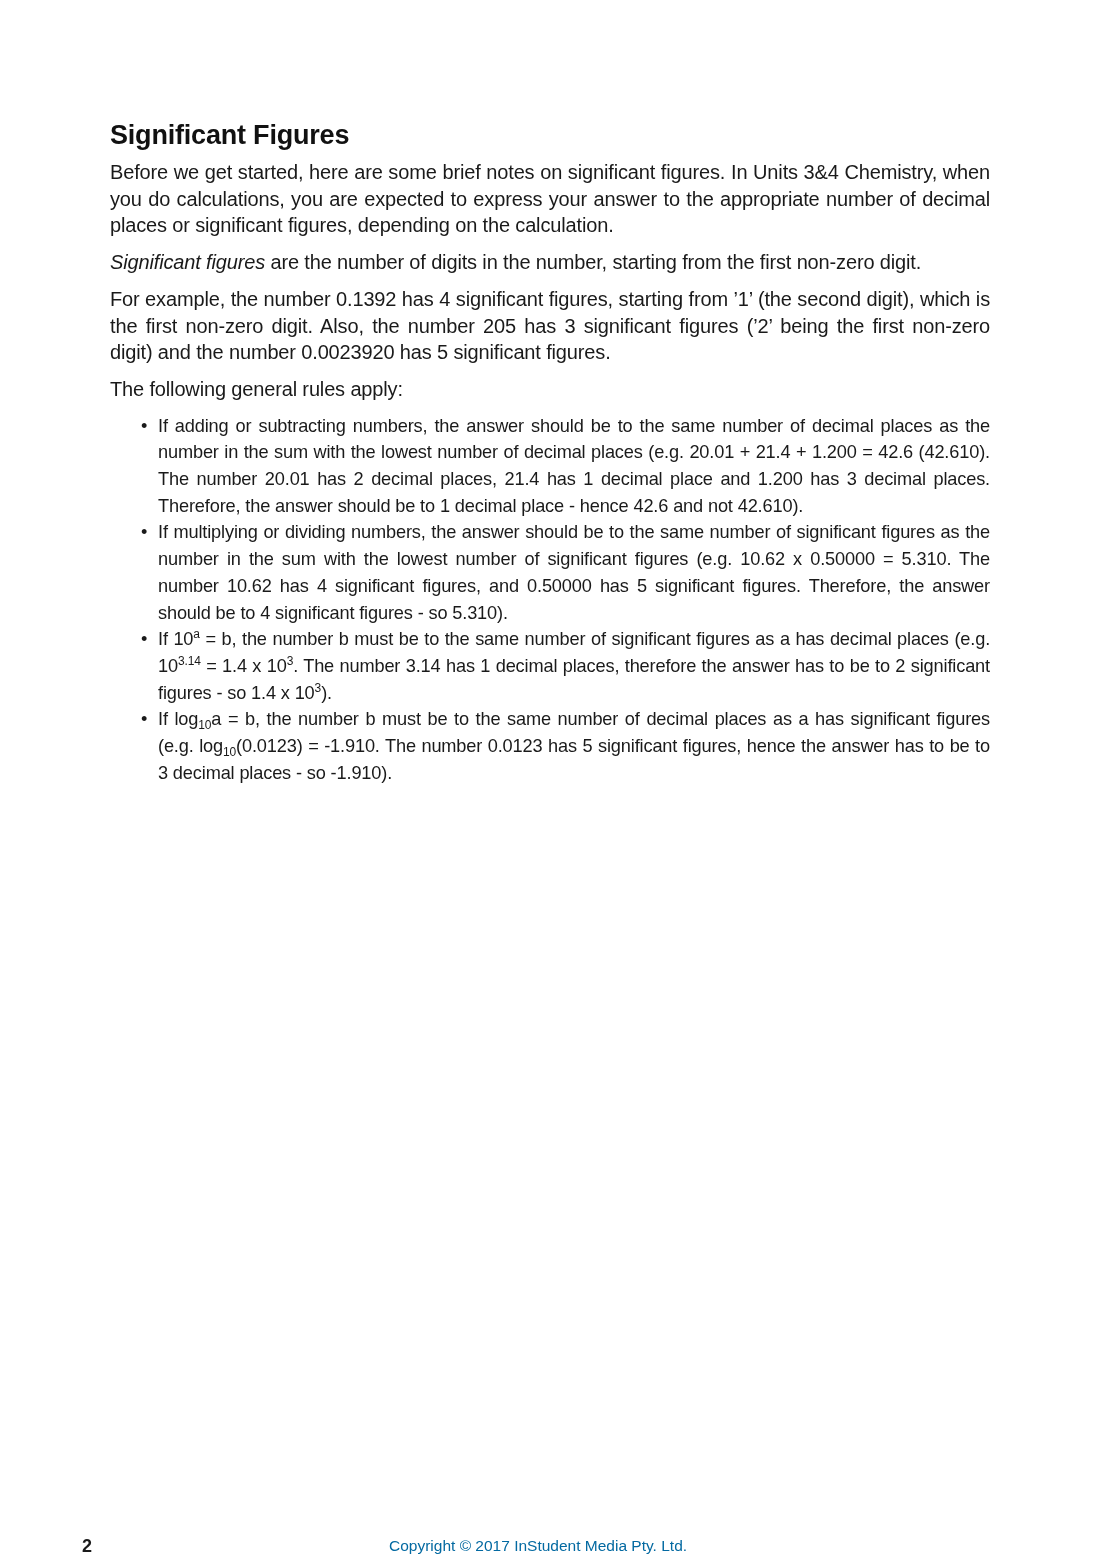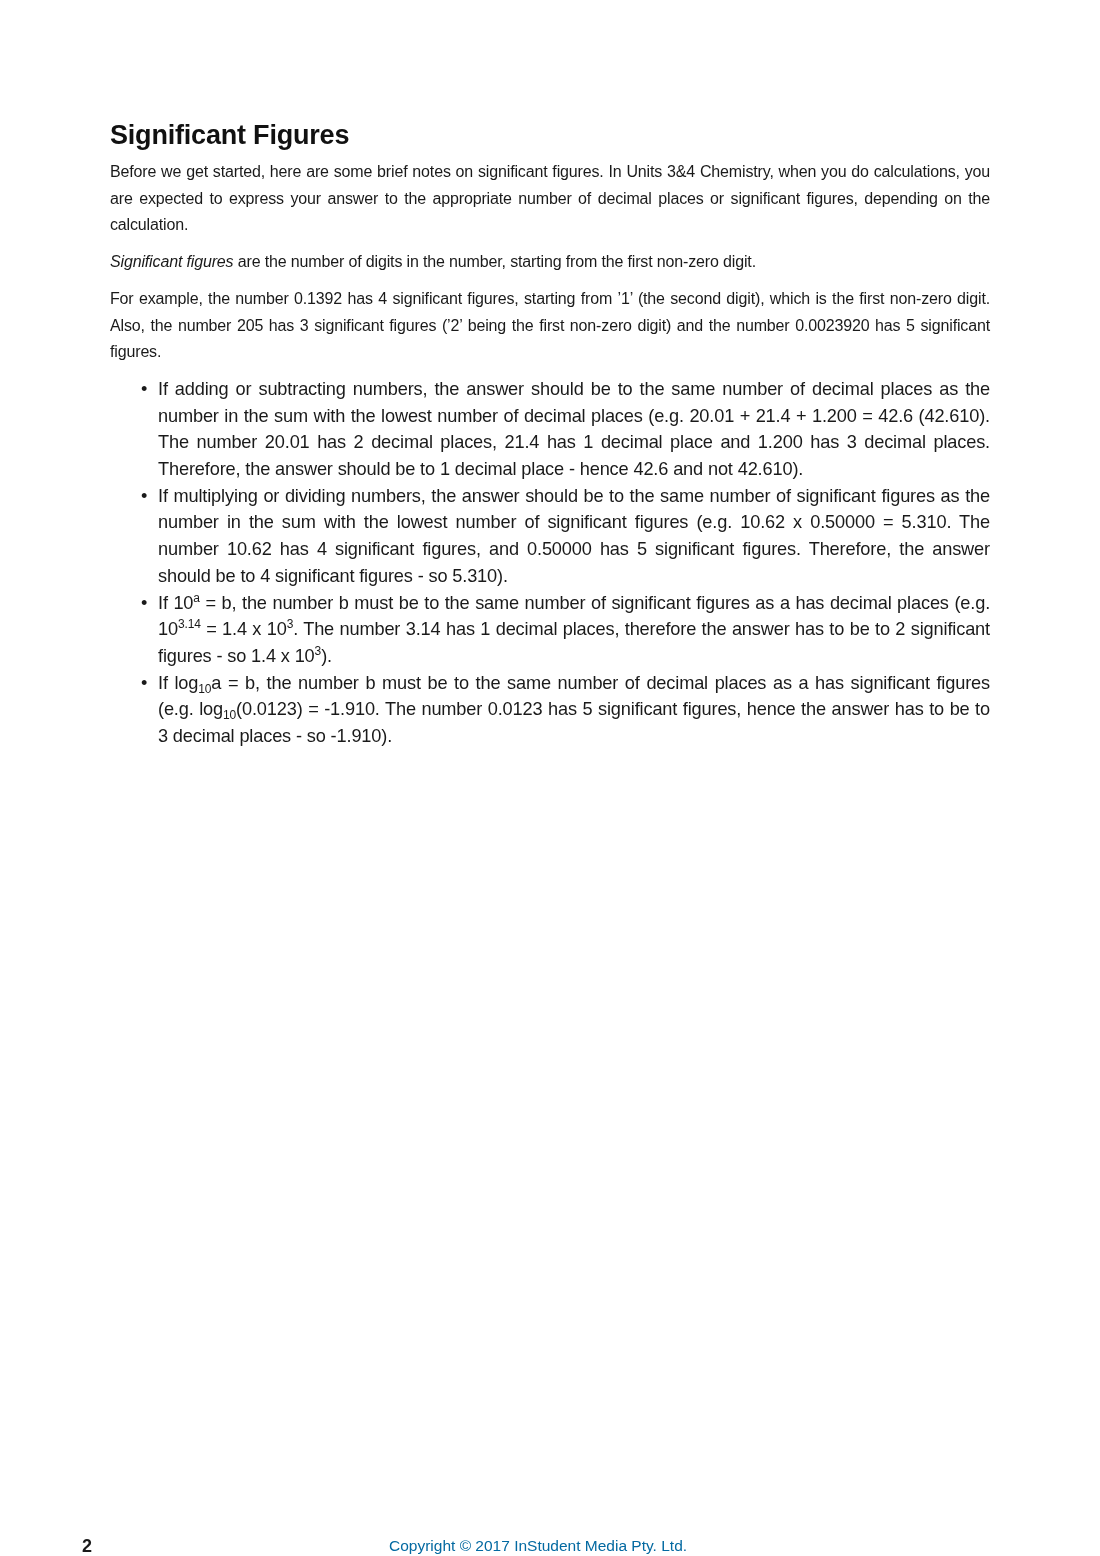--- a/index.html
+++ b/index.html
@@ -9,21 +9,21 @@
   }
   .page-content {
     position: absolute; left: 110px; top: 120px; width: 880px;
   }
   h1.title {
     font-family: "Liberation Sans", sans-serif;
     font-size: 27px; font-weight: bold; margin: 0 0 8px 0; letter-spacing: -0.2px;
     color: #111;
   }
   p.para {
-    font-size: 16px; line-height: 26.7px; margin: 0 0 10px 0;
+    font-size: 20px; line-height: 26.7px; margin: 0 0 10px 0;
     text-align: justify; letter-spacing: -0.15px;
   }
   ul.rules {
     list-style: none; margin: 0 0 10px 0; padding: 0 0 0 48px;
   }
   ul.rules li {
     position: relative; font-size: 18.2px; line-height: 26.7px;
     text-align: justify; letter-spacing: -0.15px; margin: 0;
   }
   ul.rules li .bullet {
@@ -44,20 +44,21 @@
 </style>
 </head>
 <body>
 
 <div class="page-content">
   <h1 class="title">Significant Figures</h1>
 
   <p class="para">Before we get started, here are some brief notes on significant figures.  In Units 3&amp;4 Chemistry, when you do calculations, you are expected to express your answer to the appropriate number of decimal places or significant figures, depending on the calculation.</p>
   <p class="para"><i>Significant figures</i> are the number of digits in the number, starting from the <b>first non-zero</b> digit.</p>
   <p class="para">For example, the number 0.1392 has <b>4</b> significant figures, starting from ’1’ (the second digit), which is the first non-zero digit.  Also, the number 205 has <b>3</b> significant figures (’2’ being the first non-zero digit) and the number 0.0023920 has <b>5</b> significant figures.</p>
+  <p class="para">The following general rules apply:</p>
 
   <ul class="rules">
     <li>
       <span class="bullet">•</span>
       <span>If <b>adding</b> or <b>subtracting</b> numbers, the answer should be to the same number of <b>decimal places</b> as the number in the sum with the <b>lowest</b> number of decimal places (e.g.  20.01 + 21.4 + 1.200 = 42.6 (42.610).  The number 20.01 has <b>2</b> decimal places, 21.4 has <b>1</b> decimal place and 1.200 has <b>3</b> decimal places.  Therefore, the answer should be to <b>1</b> decimal place - hence 42.6 and not 42.610).</span>
     </li>
     <li>
       <span class="bullet">•</span>
       <span>If <b>multiplying</b> or <b>dividing</b> numbers, the answer should be to the same number of <b>significant figures</b> as the number in the sum with the <b>lowest</b> number of significant figures (e.g.  10.62 x 0.50000 = 5.310.  The number 10.62 has <b>4</b> significant figures, and 0.50000 has <b>5</b> significant figures. Therefore, the answer should be to <b>4</b> significant figures - so 5.310).</span>
     </li>

